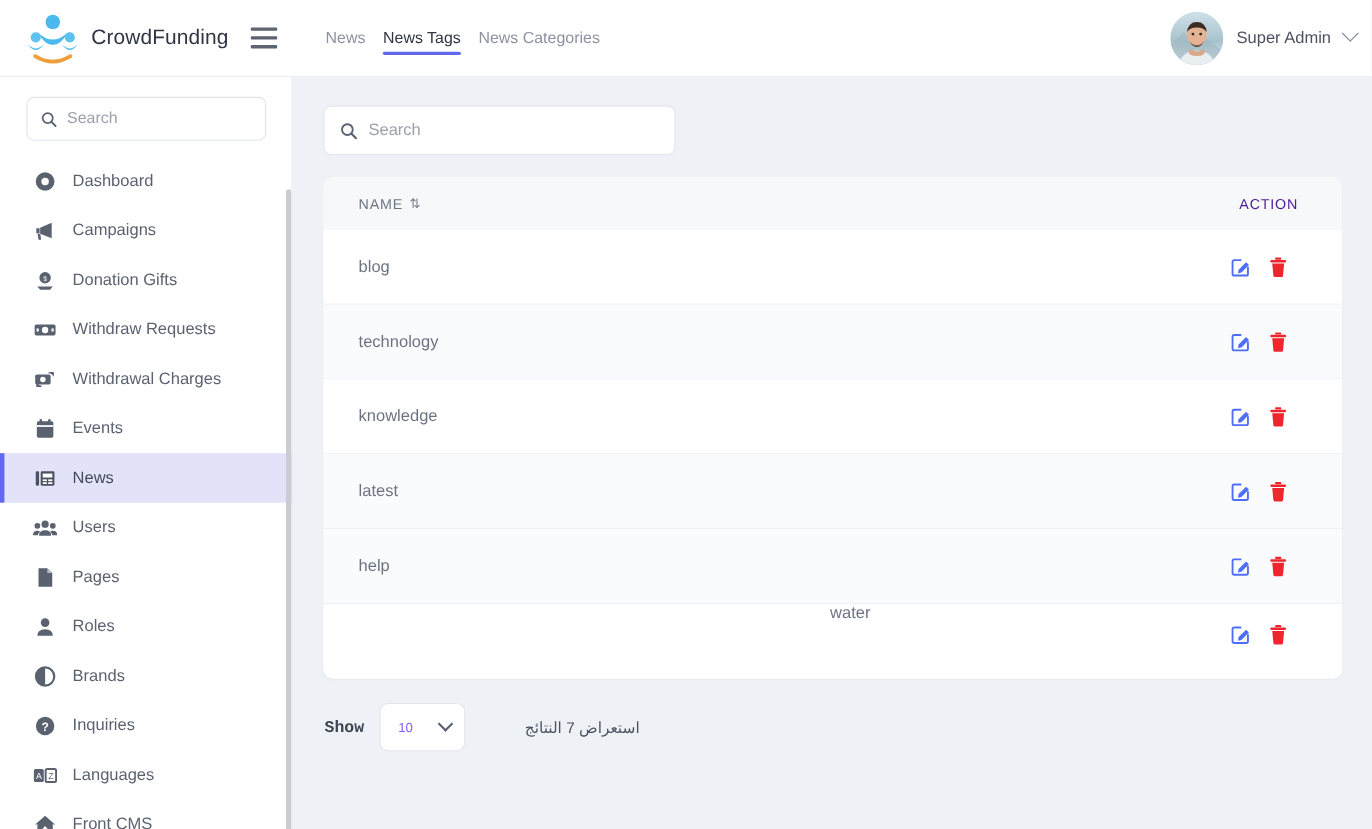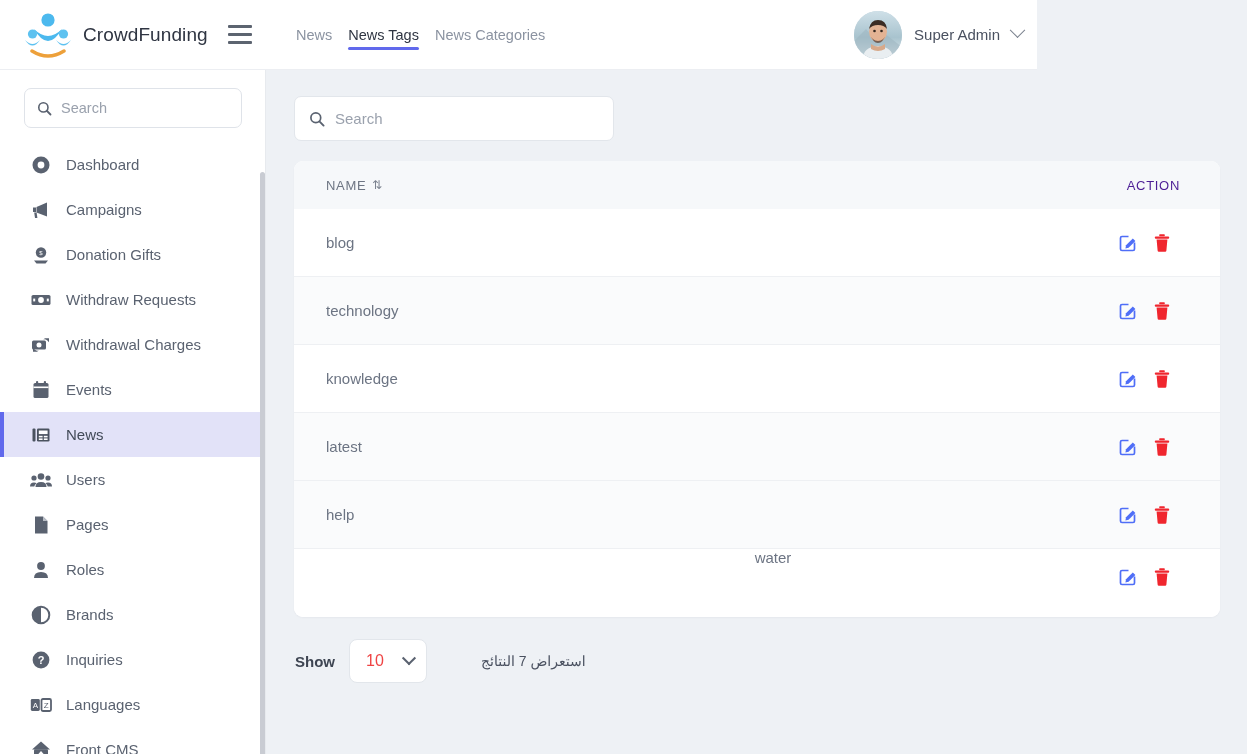--- a/index.html
+++ b/index.html
@@ -6,21 +6,21 @@
   html, body {
     width: 1247px; height: 754px;
     font-family: "Liberation Sans", sans-serif;
     background: #eef1f5;
     overflow: hidden;
   }
   .app { position: relative; width: 1247px; height: 754px; }
 
   
   .topbar {
-    position: absolute; top: 0; left: 0; width: 1037px; height: 70px;
+    position: absolute; top: 0; left: 0; width: 1247px; height: 70px;
     background: #ffffff; display: flex; align-items: center;
     border-bottom: 1px solid #eceef2; z-index: 5;
   }
   .brand { display: flex; align-items: center; padding-left: 22px; width: 268px; }
   .logo-wrap { width: 52px; height: 52px; position: relative; flex: none; }
   .brand-name {
     font-size: 19px; color: #2f3542; margin-left: 9px; font-weight: 400;
     letter-spacing: .1px; white-space: nowrap;
   }
   .hamburger {
@@ -113,27 +113,27 @@
     border-bottom: 1px solid #eef0f3; background: #fff; }
   .trow.alt { background: #fafbfc; }
   .trow:last-child { border-bottom: none; flex-direction: column; }
   .td-name { font-size: 15px; color: #6c7483; }
   .td-actions { margin-left: auto; margin-right: 47px; display: flex; gap: 12px;
     align-items: center; }
   .act-btn { width: 22px; height: 22px; cursor: pointer; display: flex;
     align-items: center; justify-content: center; }
 
   .foot { display: flex; align-items: center; gap: 14px; padding: 22px 0 0 29px; }
-  .foot-label { font-size: 15px; color: #3e4552; font-weight: 600; }
+  .foot-label { font-size: 15px; color: #3e4552; font-weight: 600; font-family: Liberation Mono, monospace; }
   .select-box {
     width: 78px; height: 44px; background: #fff; border: 1px solid #e2e6eb;
     border-radius: 8px; display: flex; align-items: center; justify-content: space-between;
     padding: 0 12px 0 16px; cursor: pointer;
   }
-  .select-val { font-size: 16px; color: #ef4444; }
+  .select-val { font-size: 12px; color: #8b5cf6; }
   .sel-chev { width: 10px; height: 10px; border-right: 2px solid #5a6270;
     border-bottom: 2px solid #5a6270; transform: rotate(45deg) translate(-2px,-2px); }
   .foot-result { font-size: 14px; color: #4a5160; direction: rtl; margin-left: 40px; }
 </style>
 </head>
 <body>
 
 <div class="app">
 
   <div class="topbar">

